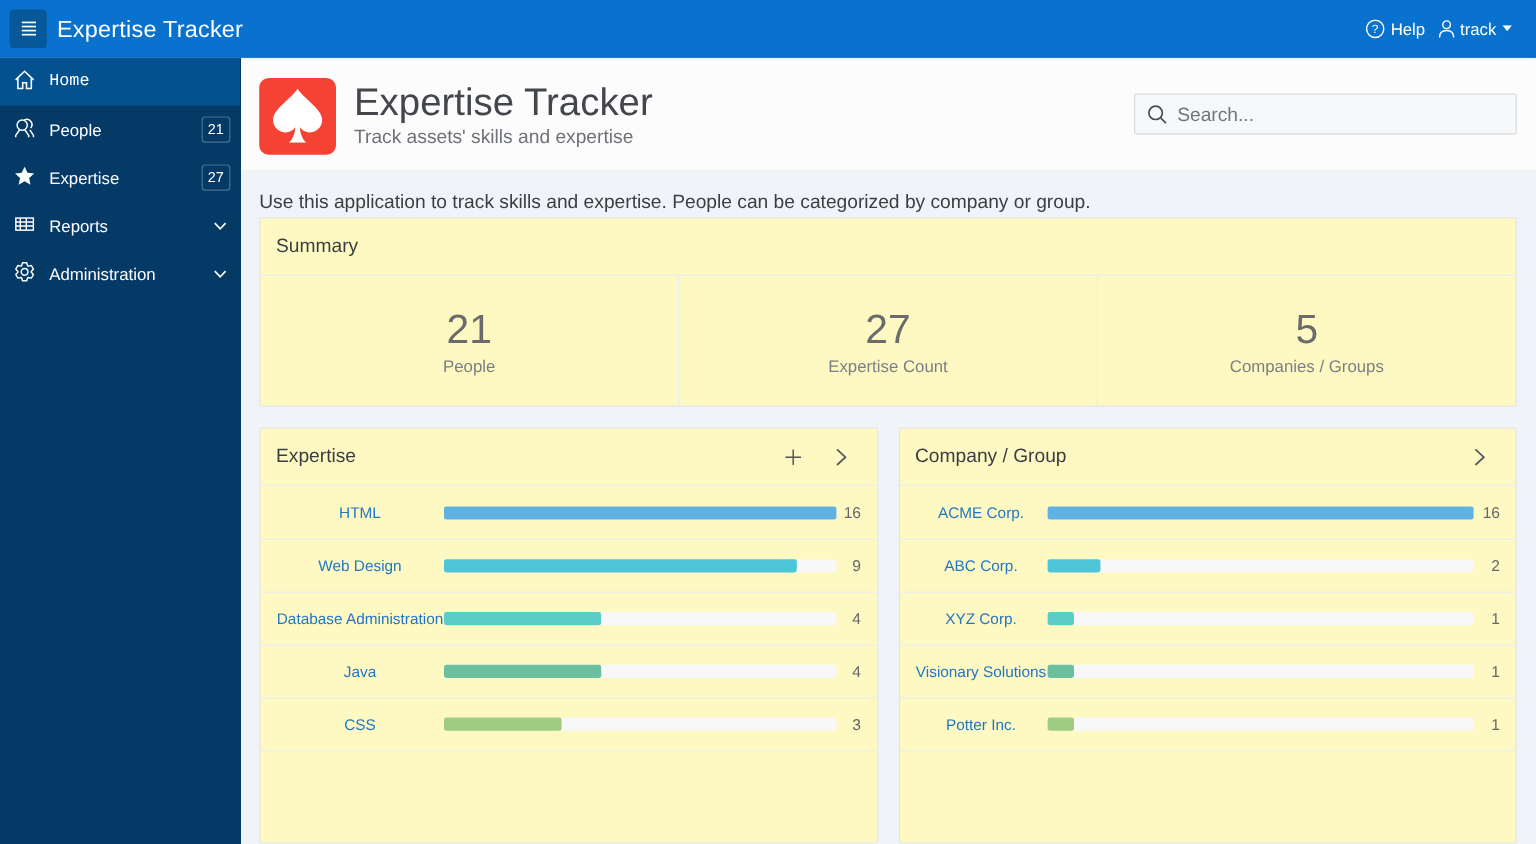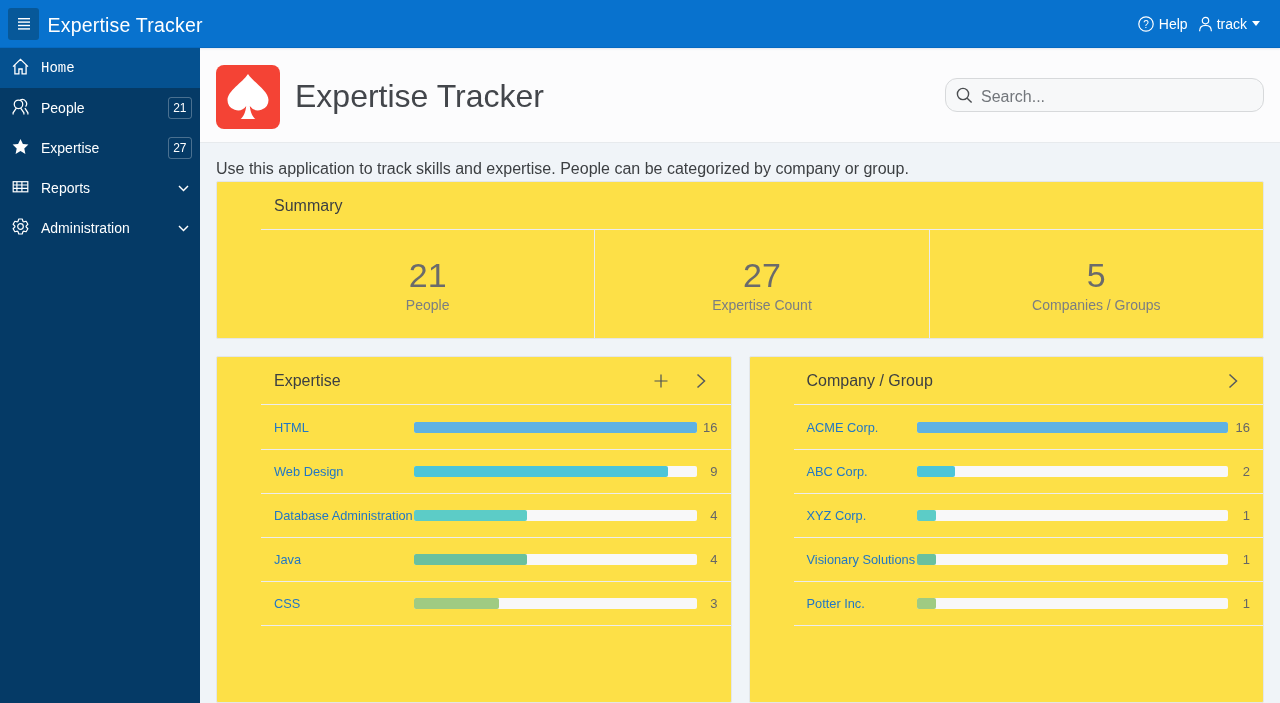--- a/index.html
+++ b/index.html
@@ -33,47 +33,47 @@
   
   .main { position:absolute; left:200px; top:48px; width:1080px; }
   .page-header { height:95px; background:#fcfcfd; border-bottom:1px solid #e7eaed; display:flex;
                  align-items:center; padding:0 16px; }
   .app-icon { width:64px; height:64px; border-radius:8px; background:#f44335; display:flex;
               align-items:center; justify-content:center; flex:0 0 auto; margin-top:3px; }
   .titles { margin-left:15px; margin-top:2.4px; }
   .titles h1 { font-size:32px; font-weight:400; color:#43464b; line-height:1.1; }
   .titles p { font-size:16px; color:#6f7277; margin-top:3px; }
   .searchbox { margin-left:auto; margin-top:0px; width:319px; height:34px; background:#f7f8f9; border:1px solid #d7d9db;
-               border-radius:12px; display:flex; align-items:center; padding:0 10px; }
+               border-radius:2px; display:flex; align-items:center; padding:0 10px; }
   .searchbox .ph { color:#72767b; font-size:16px; margin-left:8px; position:relative; top:1.5px; }
 
   .body { padding:16px; background:#f0f4f8; }
   .intro { font-size:16px; color:#3c3f42; line-height:20px; margin-bottom:2px; }
 
-  .card { background:#fde047; border:1px solid #e3e6e9; border-radius:2px;padding-left:44px; }
+  .card { background:#fef9c3; border:1px solid #e3e6e9; border-radius:2px; }
   .card-header { height:48px; display:flex; align-items:center; padding:0 13px;
                  border-bottom:1px solid #ececee; }
   .card-header .ct { font-size:16px; color:#3c3f42; }
   .card-header .hicons { margin-left:auto; margin-right:12px; display:flex; align-items:center; }
 
   .summary { margin-top:0; }
   .summary-body { display:flex; height:108px; }
   .sum-col { flex:1 1 0; display:flex; flex-direction:column; align-items:center; justify-content:center; }
   .sum-col + .sum-col { border-left:1px solid #e9ebee; }
   .big-num { font-size:34px; color:#6b6b6b; line-height:1; margin-top:2px; }
   .sum-label { font-size:14px; color:#7b7e82; margin-top:5px; }
 
   .cards-row { display:flex; margin-top:17px; }
   .cards-row .card { width:515.5px; height:347px; }
   .cards-row .card + .card { margin-left:17px; }
 
   .list-row { height:44px; display:flex; align-items:center; padding:0 13px;
               border-bottom:1px solid #ececee; }
   .card-header + .list-row { height:45px; }
-  .list-row a { font-size:12.8px; white-space:nowrap; color:#2277c4; text-decoration:none; flex:0 0 auto; }
+  .list-row a { font-size:12.8px; white-space:nowrap; color:#2277c4; text-decoration:none; flex:0 0 auto;text-align:center; }
   .lw1 a { flex:0 0 140px; }
   .lw2 a { flex:0 0 110px; }
   .track { flex:1 1 auto; height:11px; background:#f8f8f9; border-radius:2px; position:relative; }
   .fill { position:absolute; left:0; top:0; height:11px; border-radius:2px; }
   .val { width:21px; text-align:right; font-size:13px; color:#666; flex:0 0 auto; margin-left:0; }
   .lw2 .val { width:22px; }
 
   .c-blue { background:#5fb2e2; } .c-cyan { background:#4cc5d9; } .c-teal { background:#5cccc7; }
   .c-green { background:#6ac09e; } .c-ygreen { background:#9fcb82; }
 </style>
@@ -168,20 +168,21 @@
 
 <div class="main">
   <div class="page-header">
     <div class="app-icon">
       <svg width="44" height="45" viewBox="0 0 44 45">
           <path d="M22 0 C16.5 8.5 1.5 17 1.5 26 A10.3 10.3 0 0 0 20.2 32 C19.6 38.6 17.2 43 14.6 45 H29.4 C26.8 43 24.4 38.6 23.8 32 A10.3 10.3 0 0 0 42.5 26 C42.5 17 27.5 8.5 22 0 Z" fill="#fff"></path>
         </svg>
     </div>
     <div class="titles">
       <h1>Expertise Tracker</h1>
+      <p>Track assets' skills and expertise</p>
     </div>
     <div class="searchbox">
       <svg width="17" height="17" viewBox="0 0 17 17">
           <circle cx="7" cy="7" r="5.6" fill="none" stroke="#4a4d50" stroke-width="1.4"></circle>
           <line x1="11.2" y1="11.2" x2="15.6" y2="15.6" stroke="#4a4d50" stroke-width="1.4"></line>
         </svg>
       <span class="ph">Search...</span>
     </div>
   </div>
 

